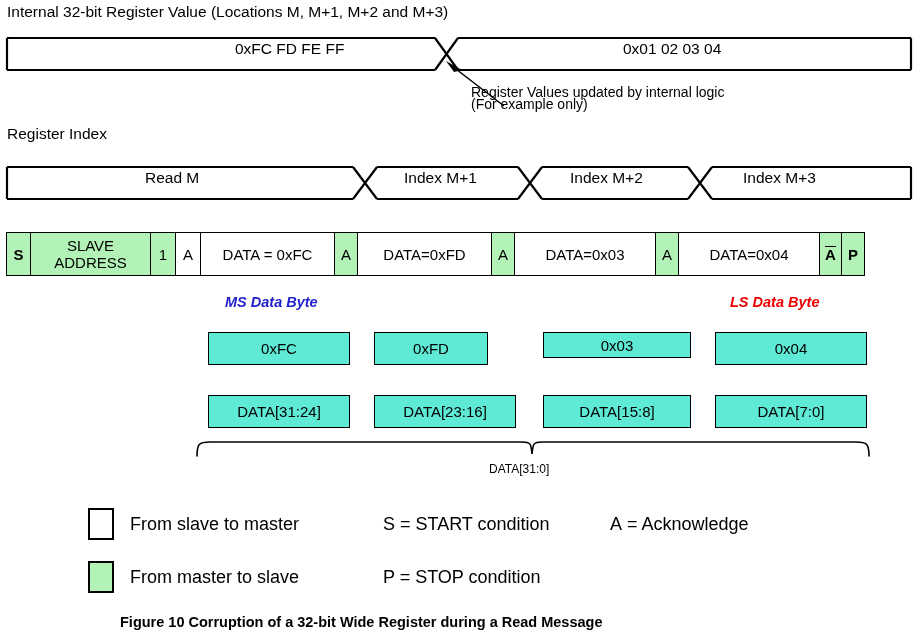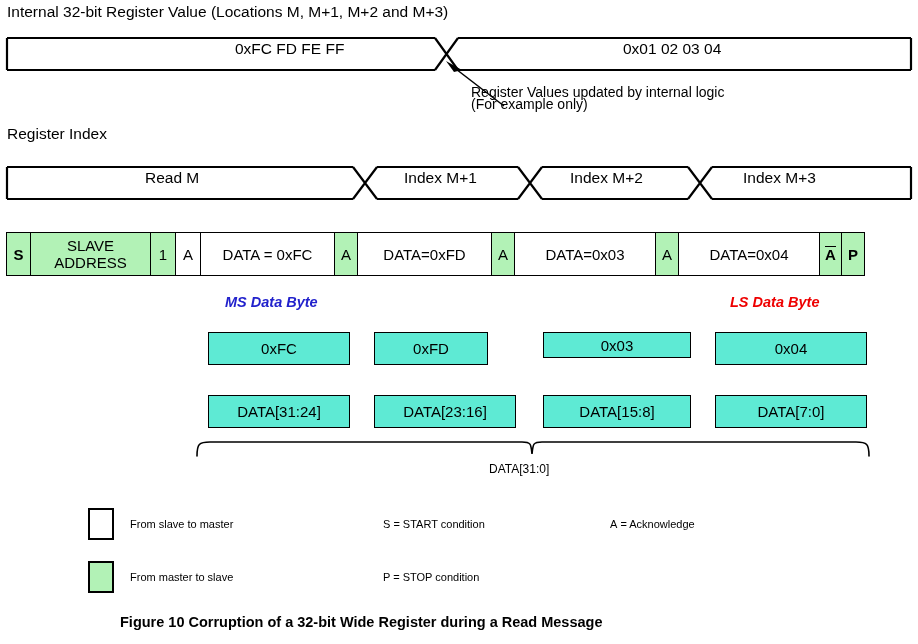--- a/index.html
+++ b/index.html
@@ -105,21 +105,21 @@
     position: absolute;
     box-sizing: border-box;
     border: 2px solid #000;
     width: 26px;
     height: 32px;
   }
   .legend-swatch.white { background: #ffffff; }
   .legend-swatch.green { background: #b2f2b6; }
   .legend-text {
     position: absolute;
-    font-size: 11px;
+    font-size: 18px;
     line-height: 17px;
     white-space: nowrap;
   }
   .legend-text .ovl {
     display: inline-block;
     border-top: 1.5px solid #000;
     line-height: 15px;
     padding-top: 0px;
   }
 

